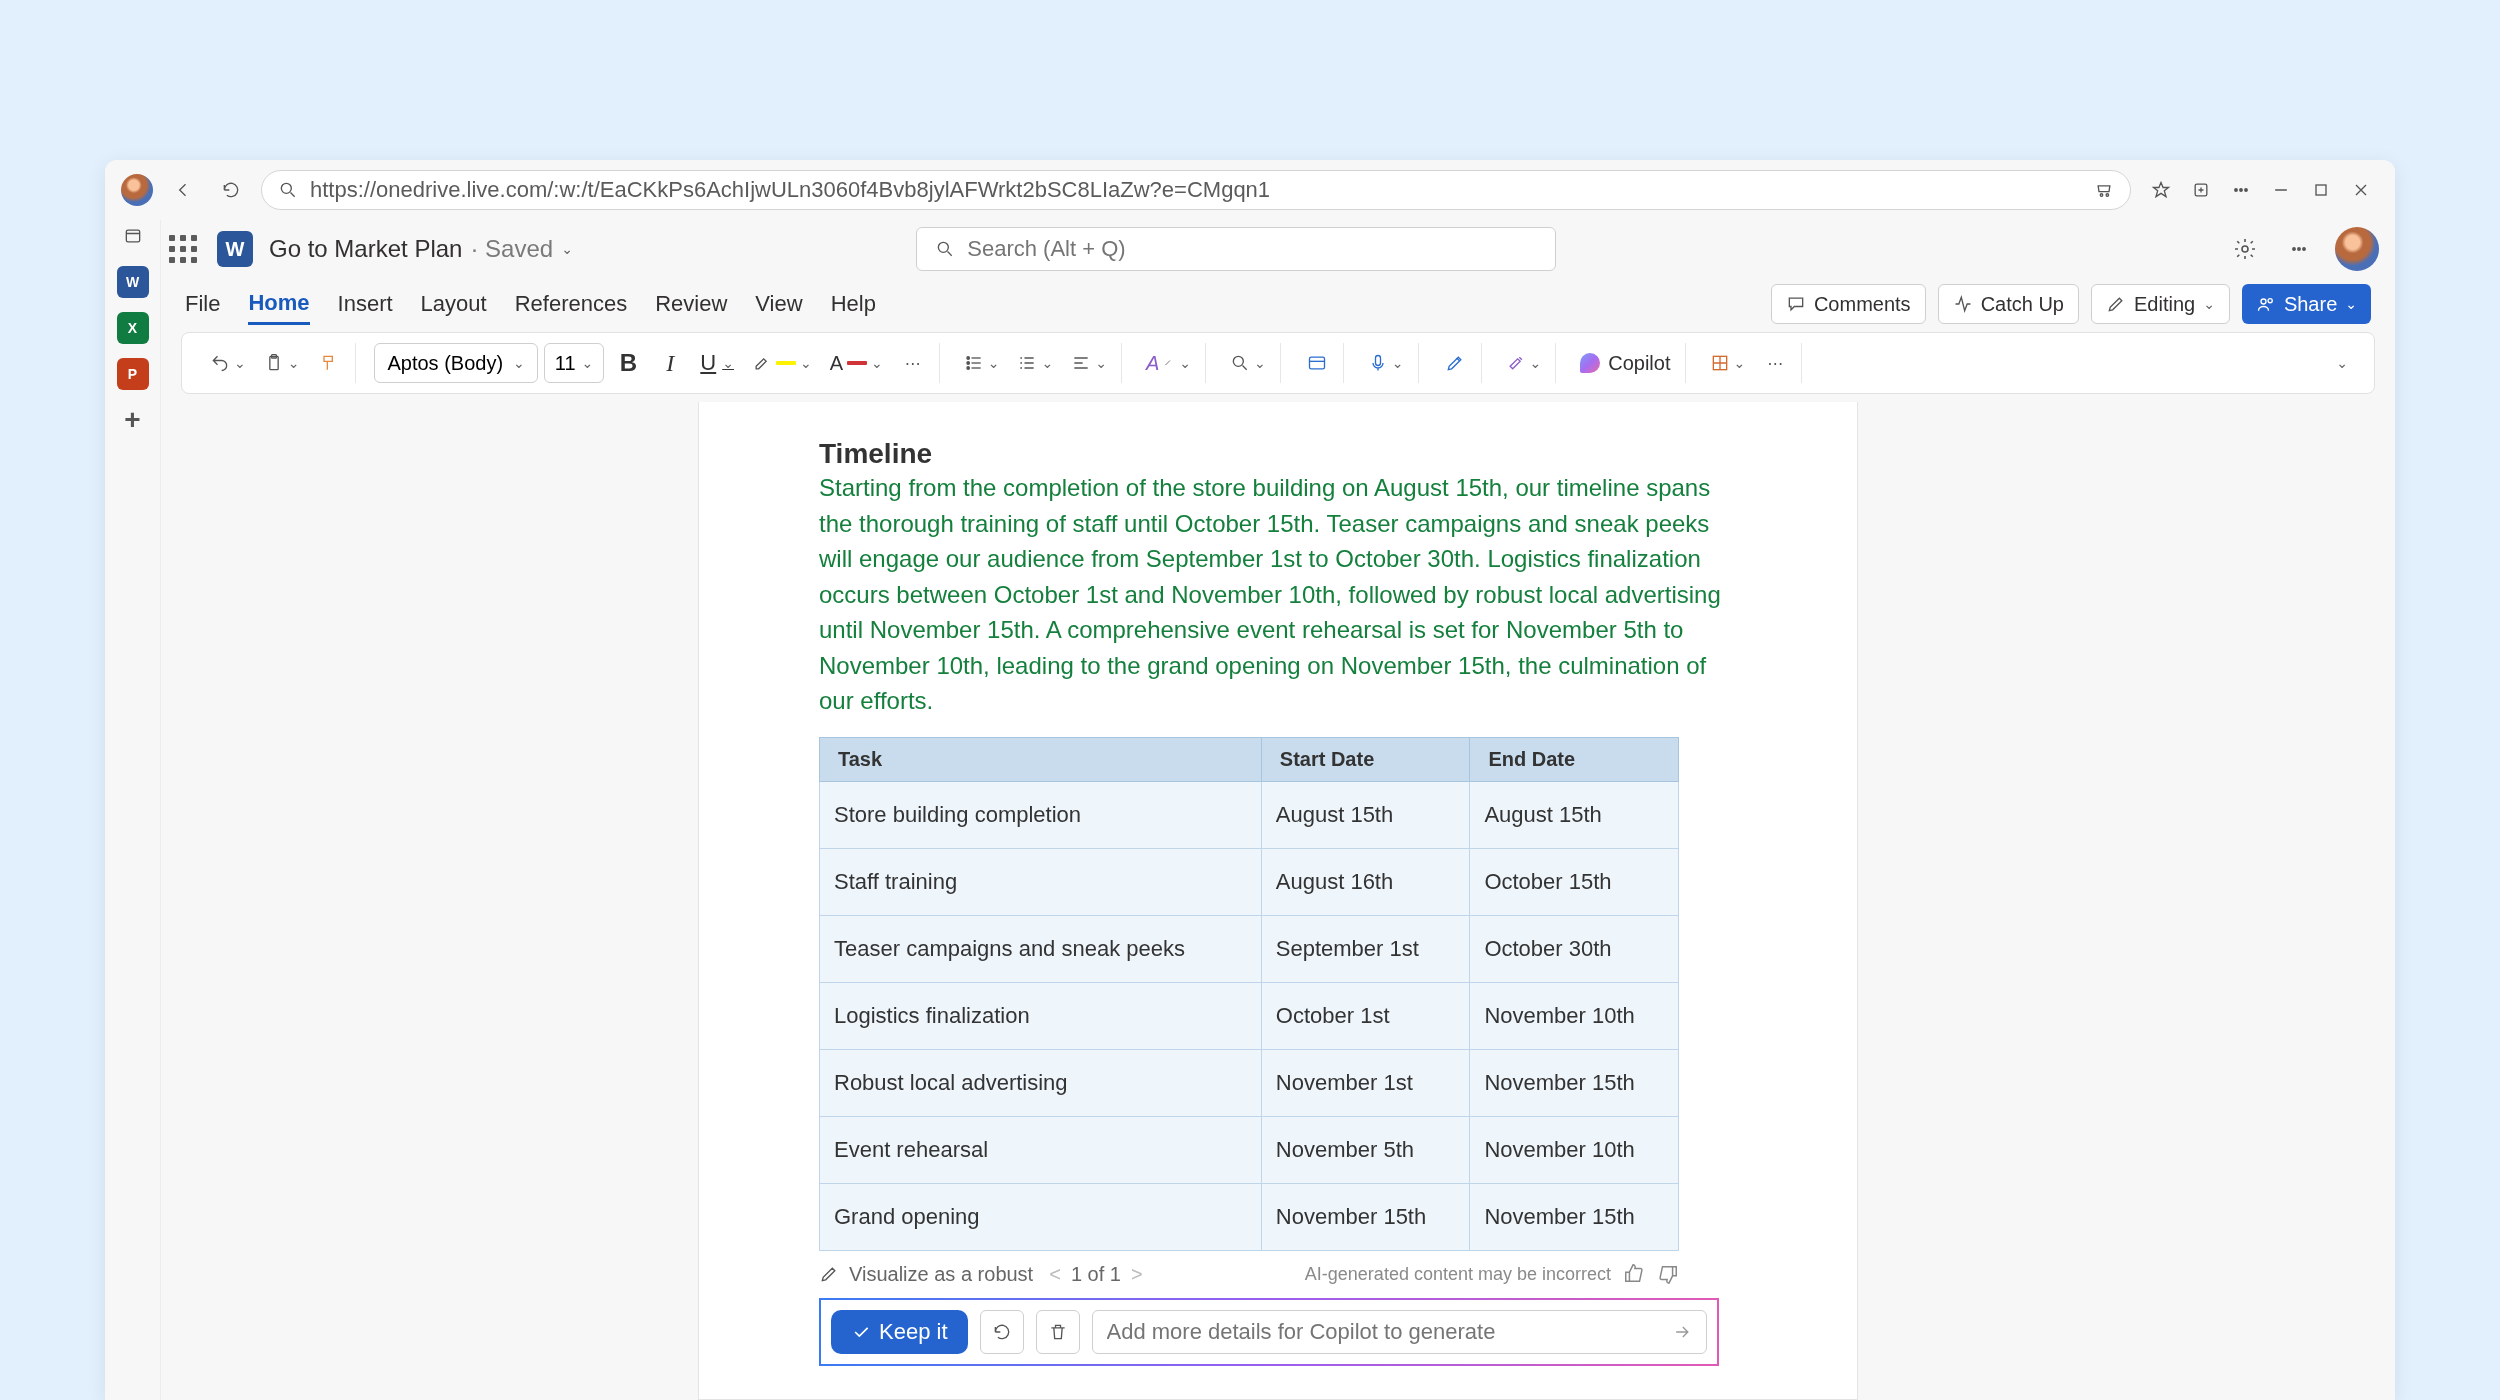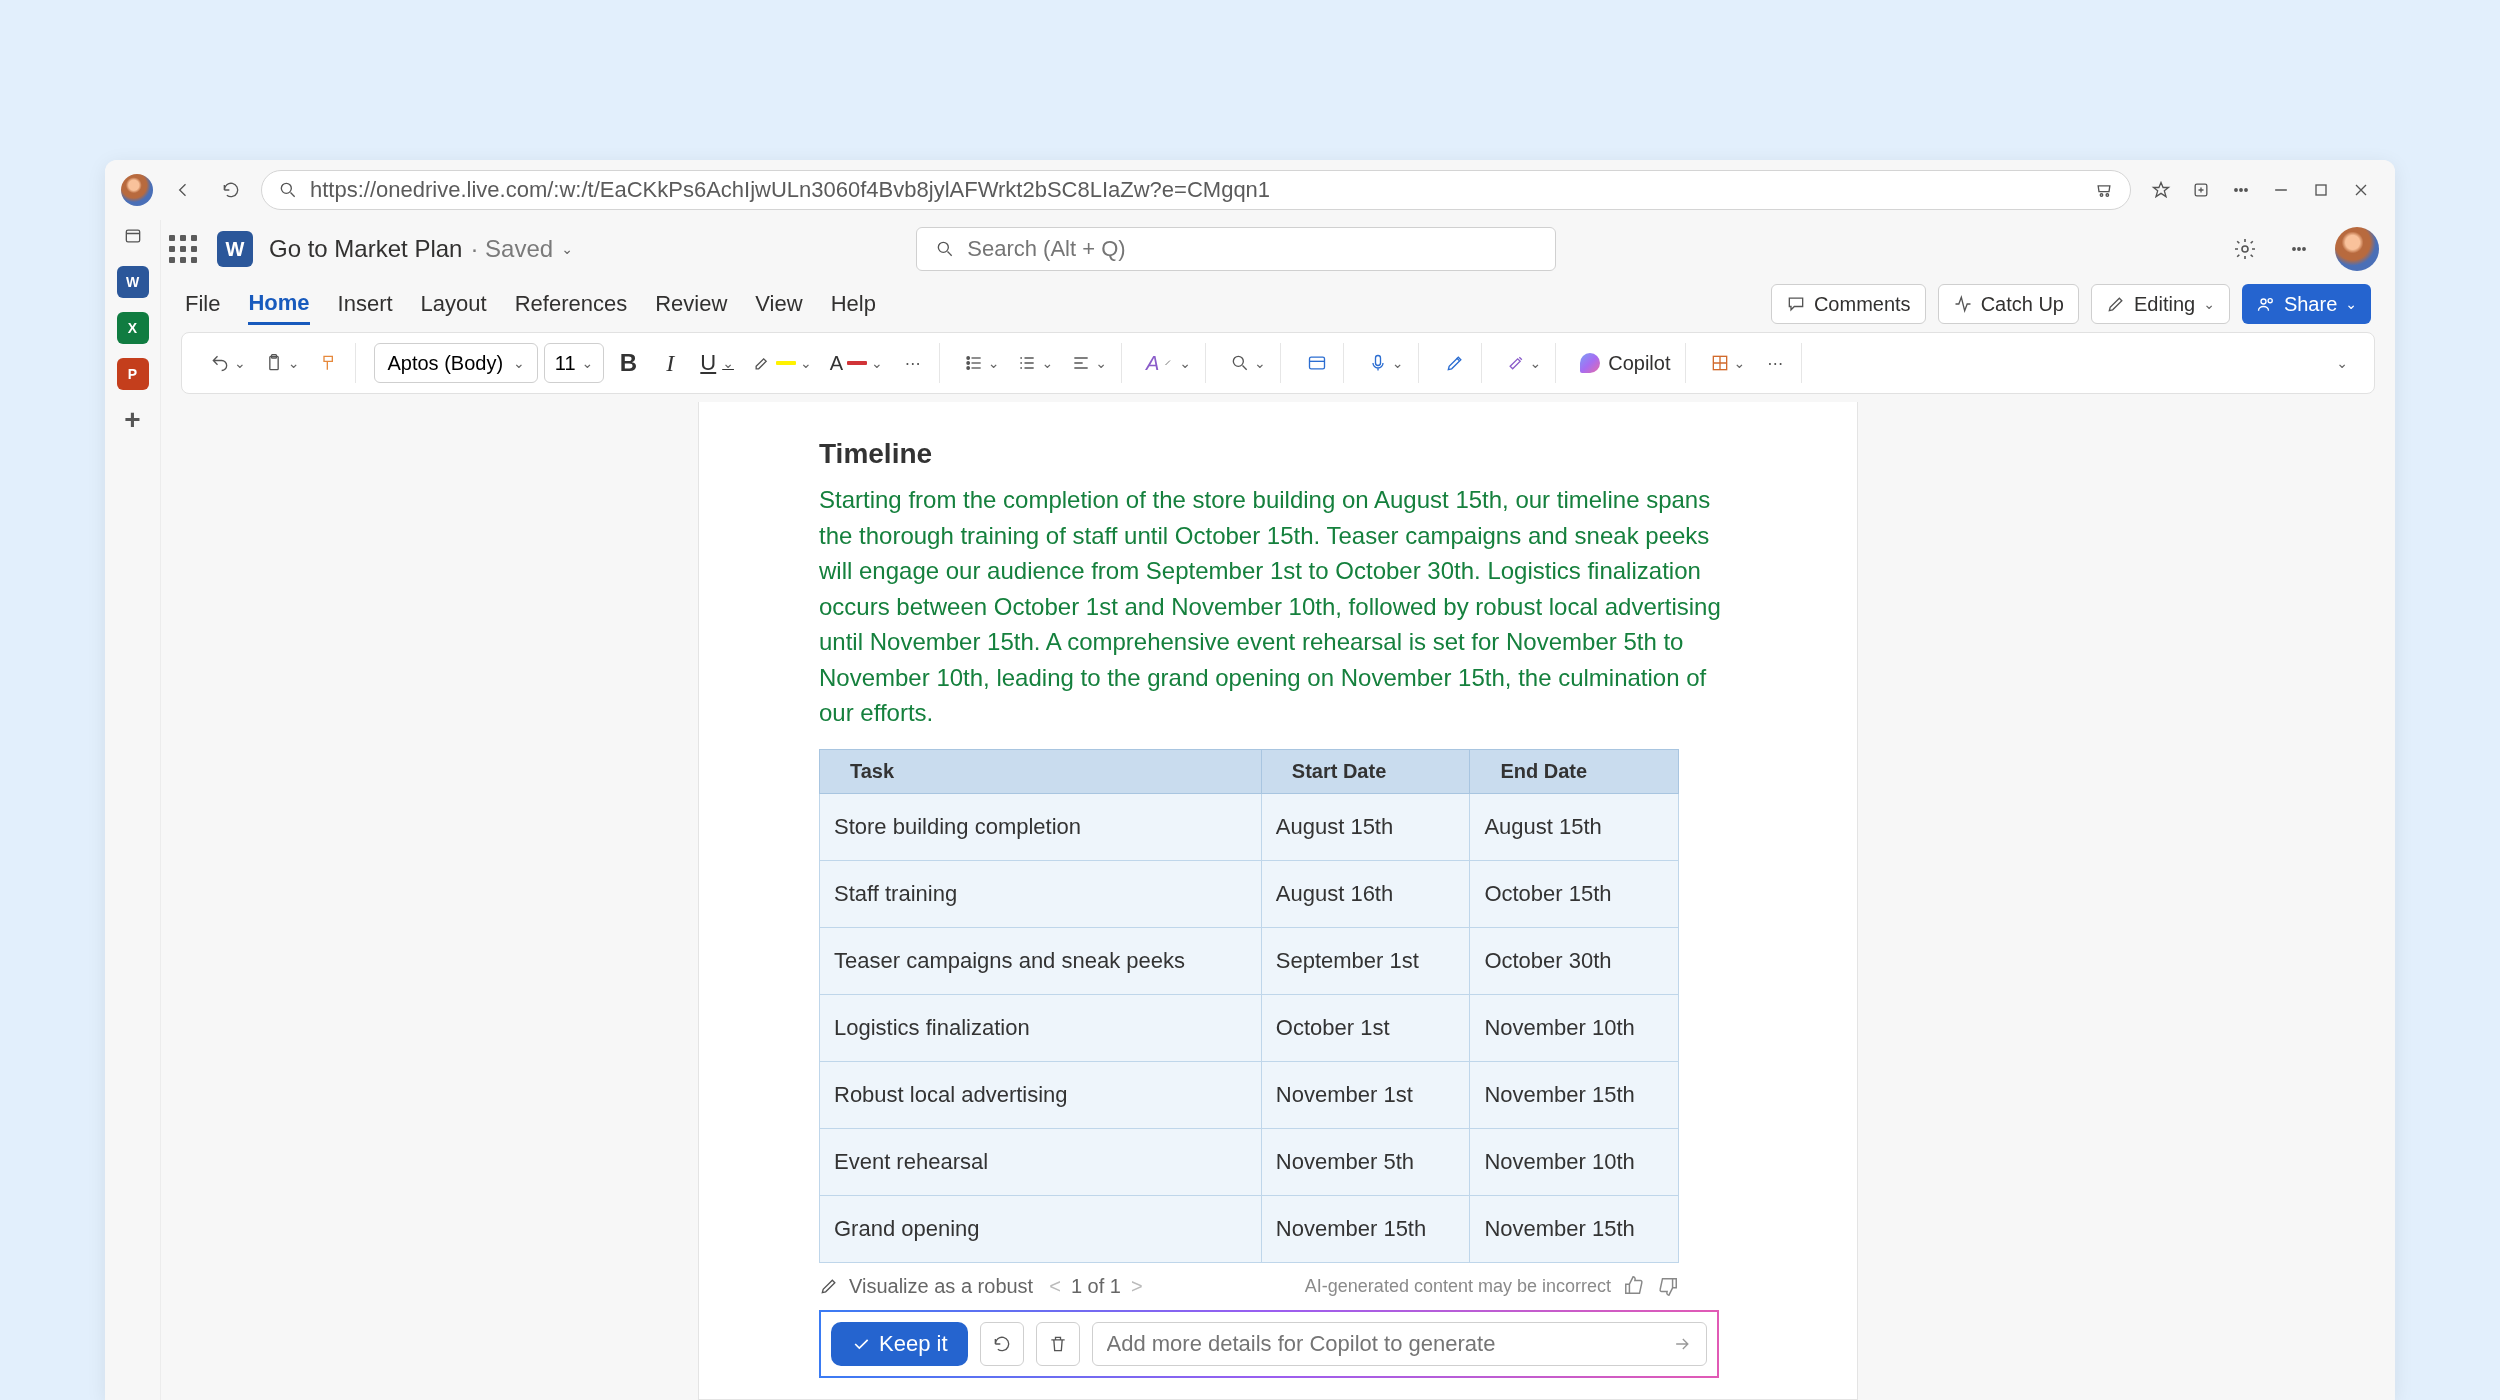--- a/index.html
+++ b/index.html
@@ -120,29 +120,29 @@
   .side-rail{
     width:56px;background:#f7f7f7;border-right:1px solid #ececec;
     display:flex;flex-direction:column;align-items:center;padding-top:0;gap:14px;
   }
   .doc-canvas-wrap{flex:1;background:#f7f7f7;display:flex;justify-content:center;overflow:hidden;}
   .page{
     width:1160px;background:#fff;border:1px solid #e4e4e4;border-top:none;
     padding:36px 120px 36px 120px;
     display:flex;flex-direction:column;
   }
-  .heading{font-size:28px;font-weight:700;color:#333;margin-bottom:12px;}
+  .heading{font-size:28px;font-weight:700;color:#333;}
   .para{font-size:24px;line-height:1.48;color:#15803d;margin-bottom:14px;}
   table.timeline{
     width:860px;border-collapse:collapse;margin-top:4px;
     border:1px solid #9fbcd9;
   }
   table.timeline th{
     background:#c9dcee;text-align:left;font-size:20px;font-weight:600;
-    padding:10px 30px;color:#333;border:1px solid #a8c5e0;
+    padding:10px 18px;color:#333;border:1px solid #a8c5e0;
   }
   table.timeline td{
     background:#eef5fb;font-size:22px;color:#333;
     padding:20px 14px;border:1px solid #bfd6ea;
   }
   
   .copilot-meta{
     width:860px;margin-top:12px;display:flex;align-items:center;gap:16px;
     font-size:20px;color:#666;
   }

